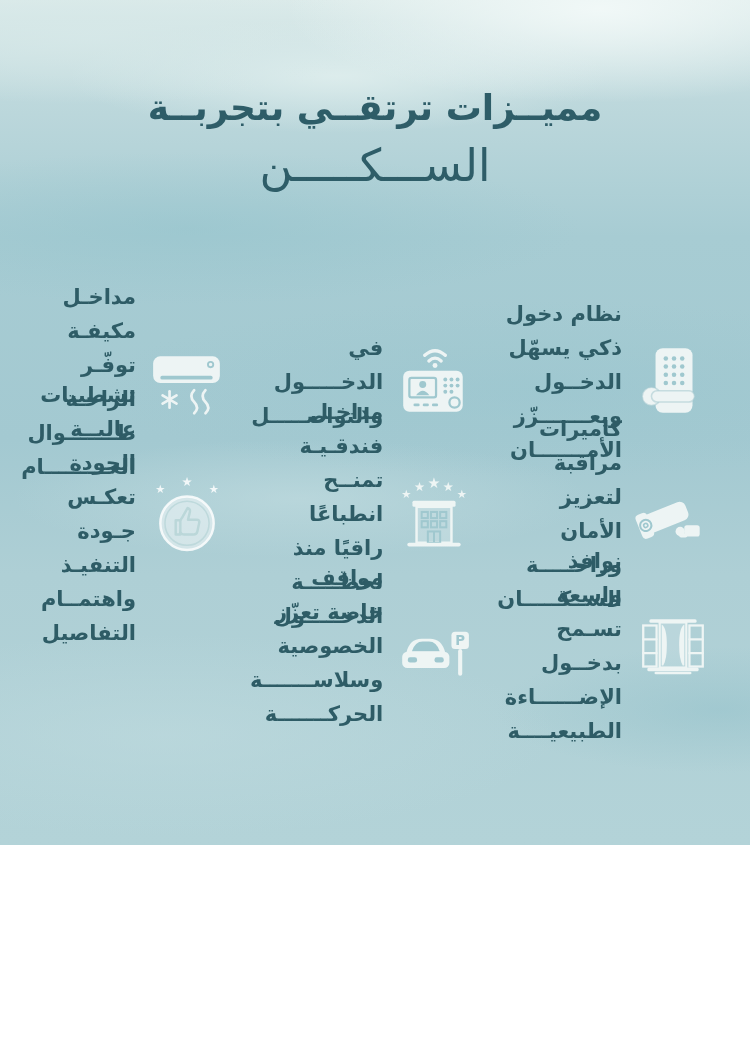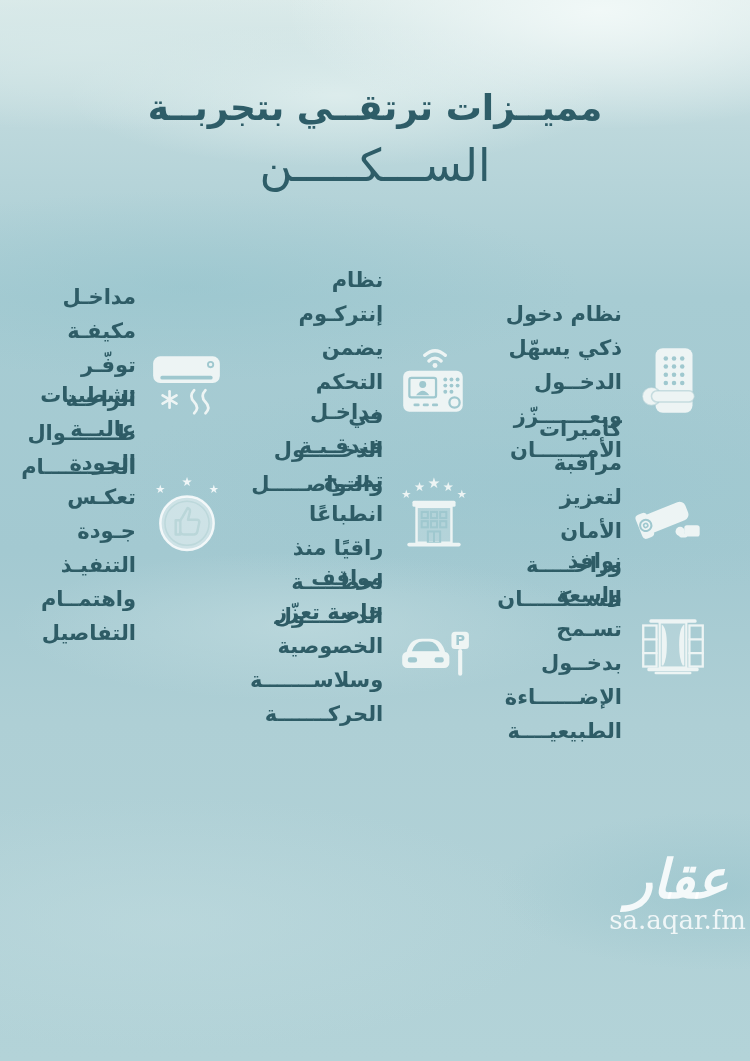--- a/index.html
+++ b/index.html
@@ -1,20 +1,20 @@
 <!DOCTYPE html>
 <html lang="ar" dir="rtl"><head>
 <meta charset="utf-8">
 <style>
   * { margin:0; padding:0; box-sizing:border-box; }
   html,body { width:750px; }
   body { font-family:"DejaVu Sans", sans-serif; }
 
   .poster {
-    position:relative; width:750px; height:1061px; overflow:hidden;
+    position:relative; width:750px; height:845px; overflow:hidden;
     background:
       radial-gradient(60% 16% at 80% 1%, rgba(242,249,248,.95), rgba(242,249,248,0) 70%),
       radial-gradient(55% 12% at 12% 4%, rgba(214,232,232,.85), rgba(214,232,232,0) 70%),
       radial-gradient(48% 9% at 45% 9%, rgba(226,240,239,.8), rgba(226,240,239,0) 75%),
       radial-gradient(70% 12% at 25% 27%, rgba(147,195,204,.5), rgba(147,195,204,0) 75%),
       radial-gradient(80% 14% at 72% 46%, rgba(152,197,206,.45), rgba(152,197,206,0) 75%),
       radial-gradient(55% 10% at 40% 59%, rgba(198,223,226,.55), rgba(198,223,226,0) 70%),
       radial-gradient(70% 16% at 22% 87%, rgba(193,220,224,.5), rgba(193,220,224,0) 75%),
       radial-gradient(40% 10% at 96% 84%, rgba(138,188,198,.4), rgba(138,188,198,0) 75%),
       linear-gradient(180deg,#dcebea 0%,#bdd8dc 12%,#a7ccd3 28%,#a3c9d1 52%,#aecfd5 68%,#b3d3d8 100%);
@@ -104,21 +104,20 @@
             <circle cx="49" cy="47.5" r="1.9"></circle>
               <circle cx="55" cy="47.5" r="1.9"></circle>
           </g>
           <circle class="cut-s" cx="58" cy="58" r="5" stroke-width="2.2"></circle>
           <rect class="cut" x="18" y="59" width="6" height="2.6" rx="1.3"></rect>
           <rect class="cut" x="27" y="59" width="6" height="2.6" rx="1.3"></rect>
           <rect class="cut" x="36" y="59" width="6" height="2.6" rx="1.3"></rect>
         </svg>
       </span>
       <span class="txt">
-        <div>نظام إنتركـوم يضمن التحكم</div>
         <div>في الدخـــــول والتواصـــــل</div>
       </span>
     </div>
 
     <div class="feature">
       <span class="icon">
         <svg viewBox="0 0 76 76">
           <rect class="ic-f" x="5" y="13" width="65" height="26" rx="7"></rect>
           <circle class="cut-s" cx="61" cy="21" r="2.6" stroke-width="1.8"></circle>
           <rect class="cut" x="12" y="32" width="51" height="3.6" rx="1.8"></rect>

